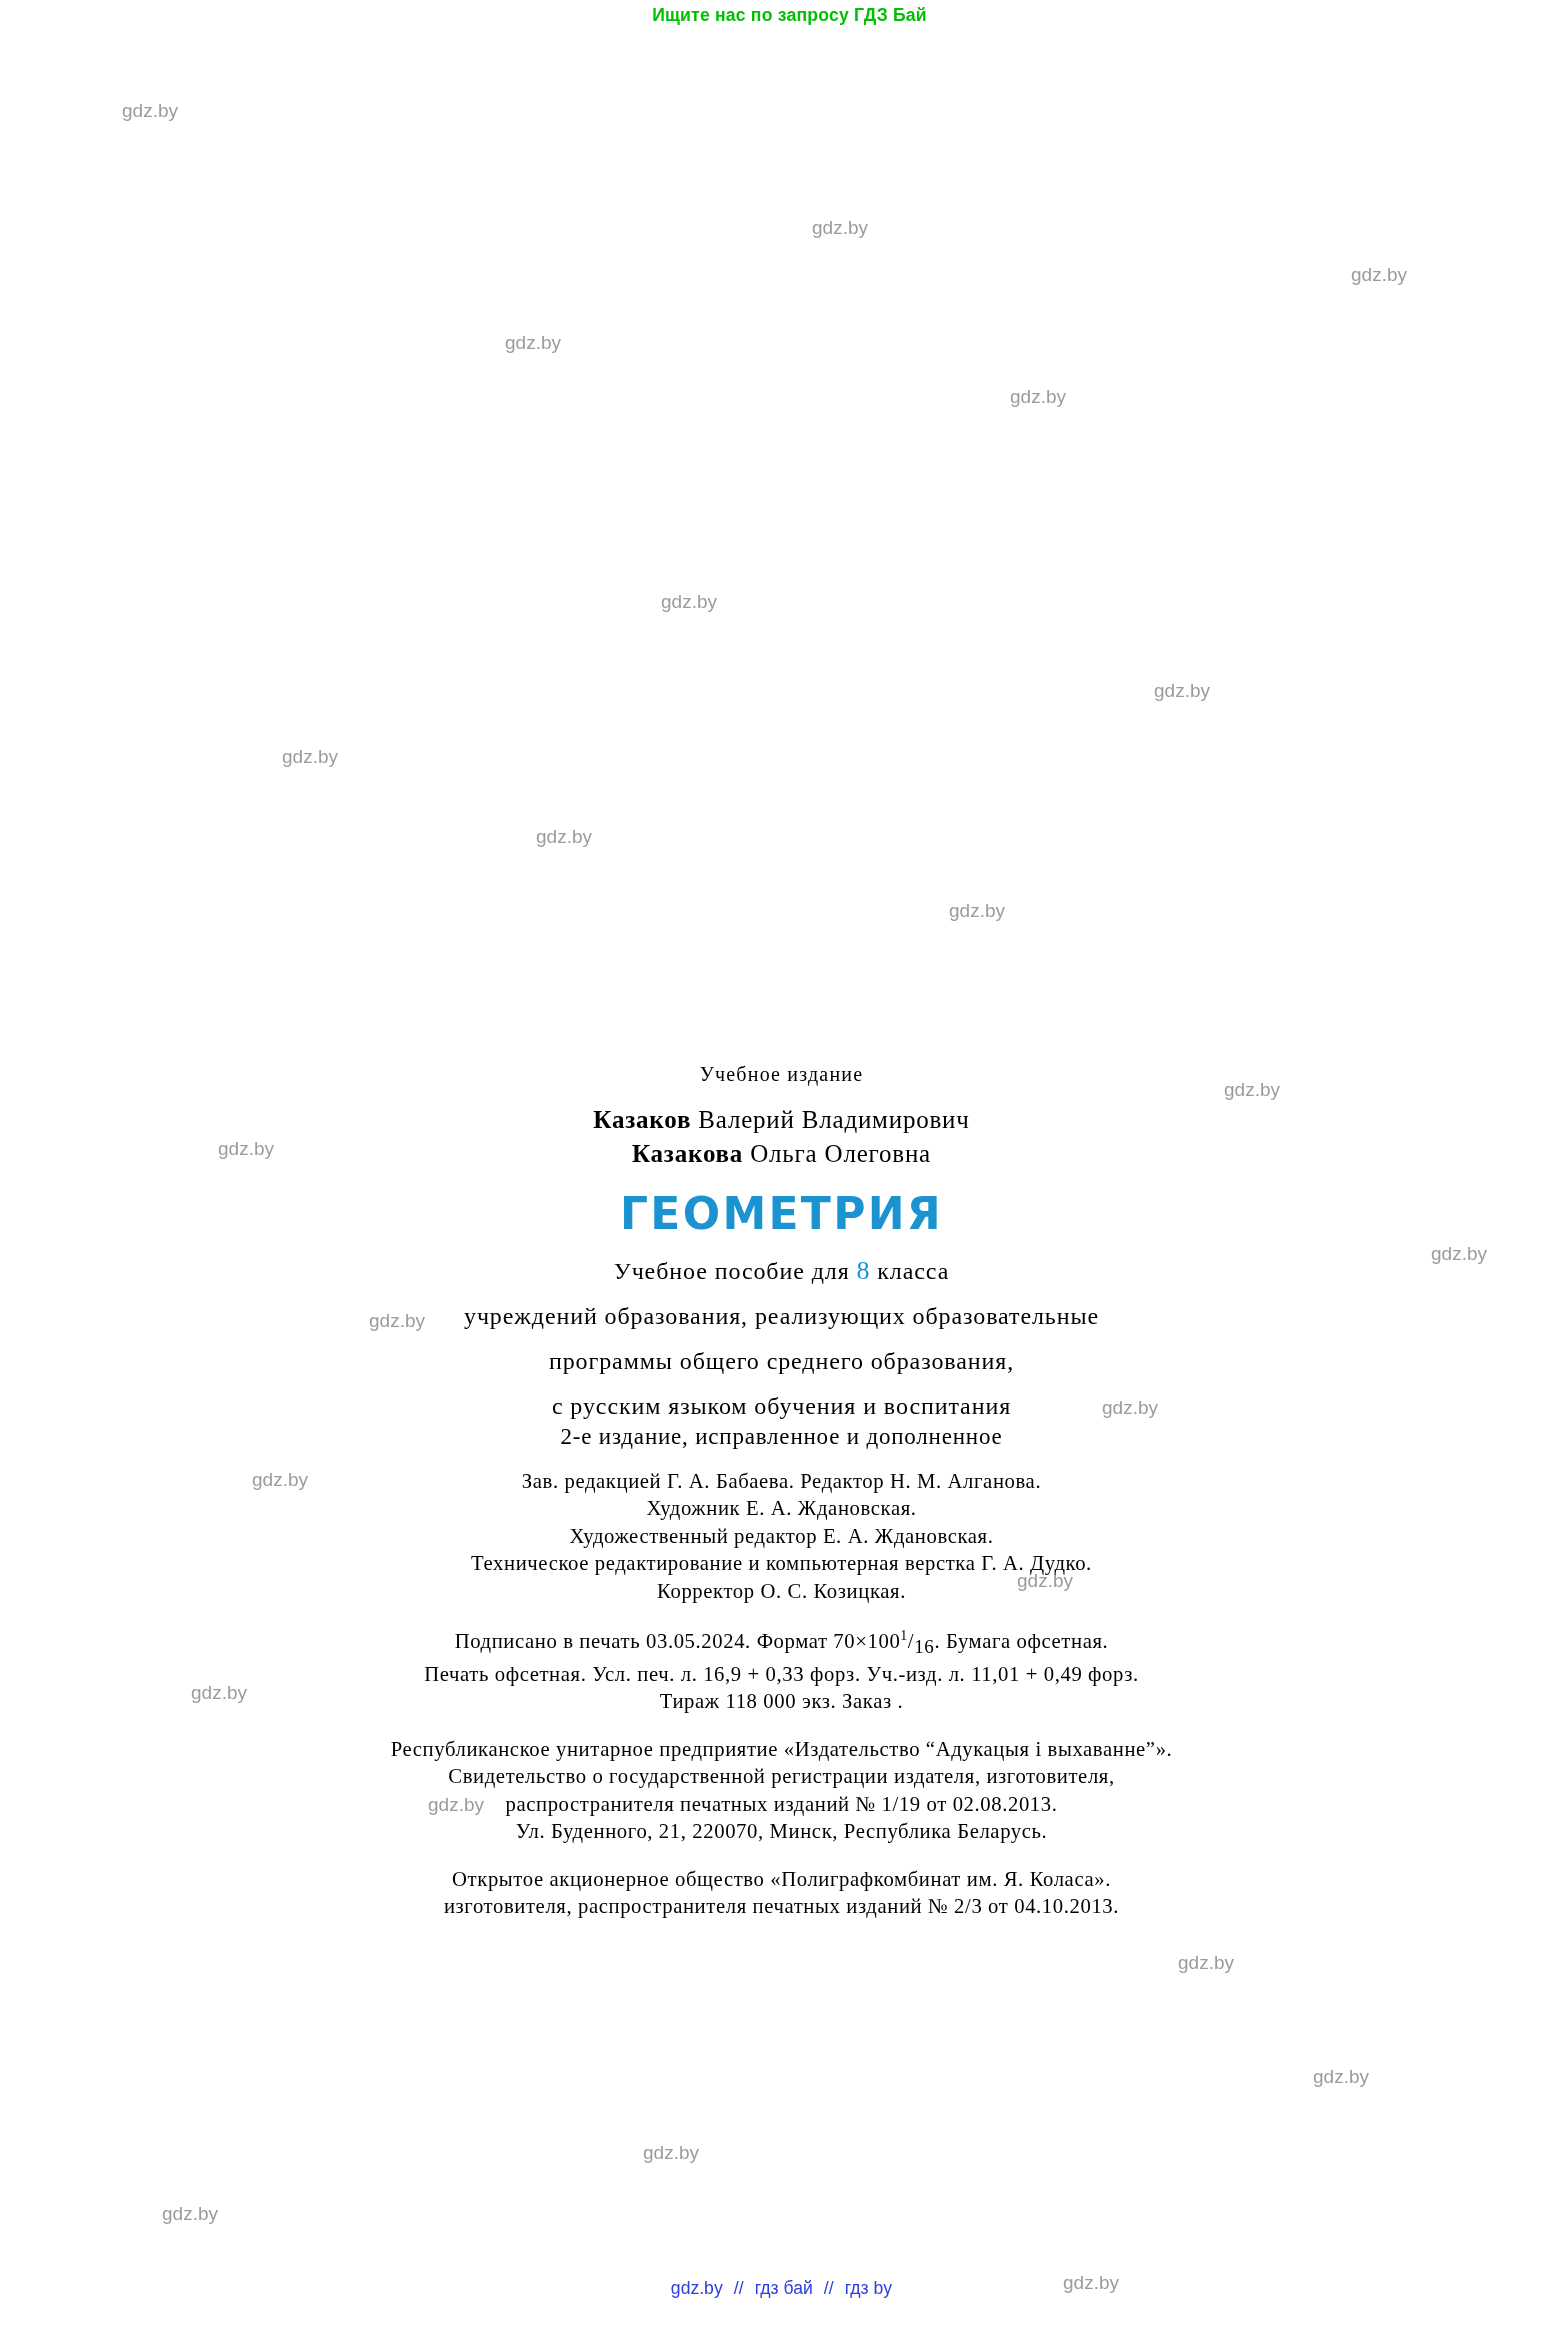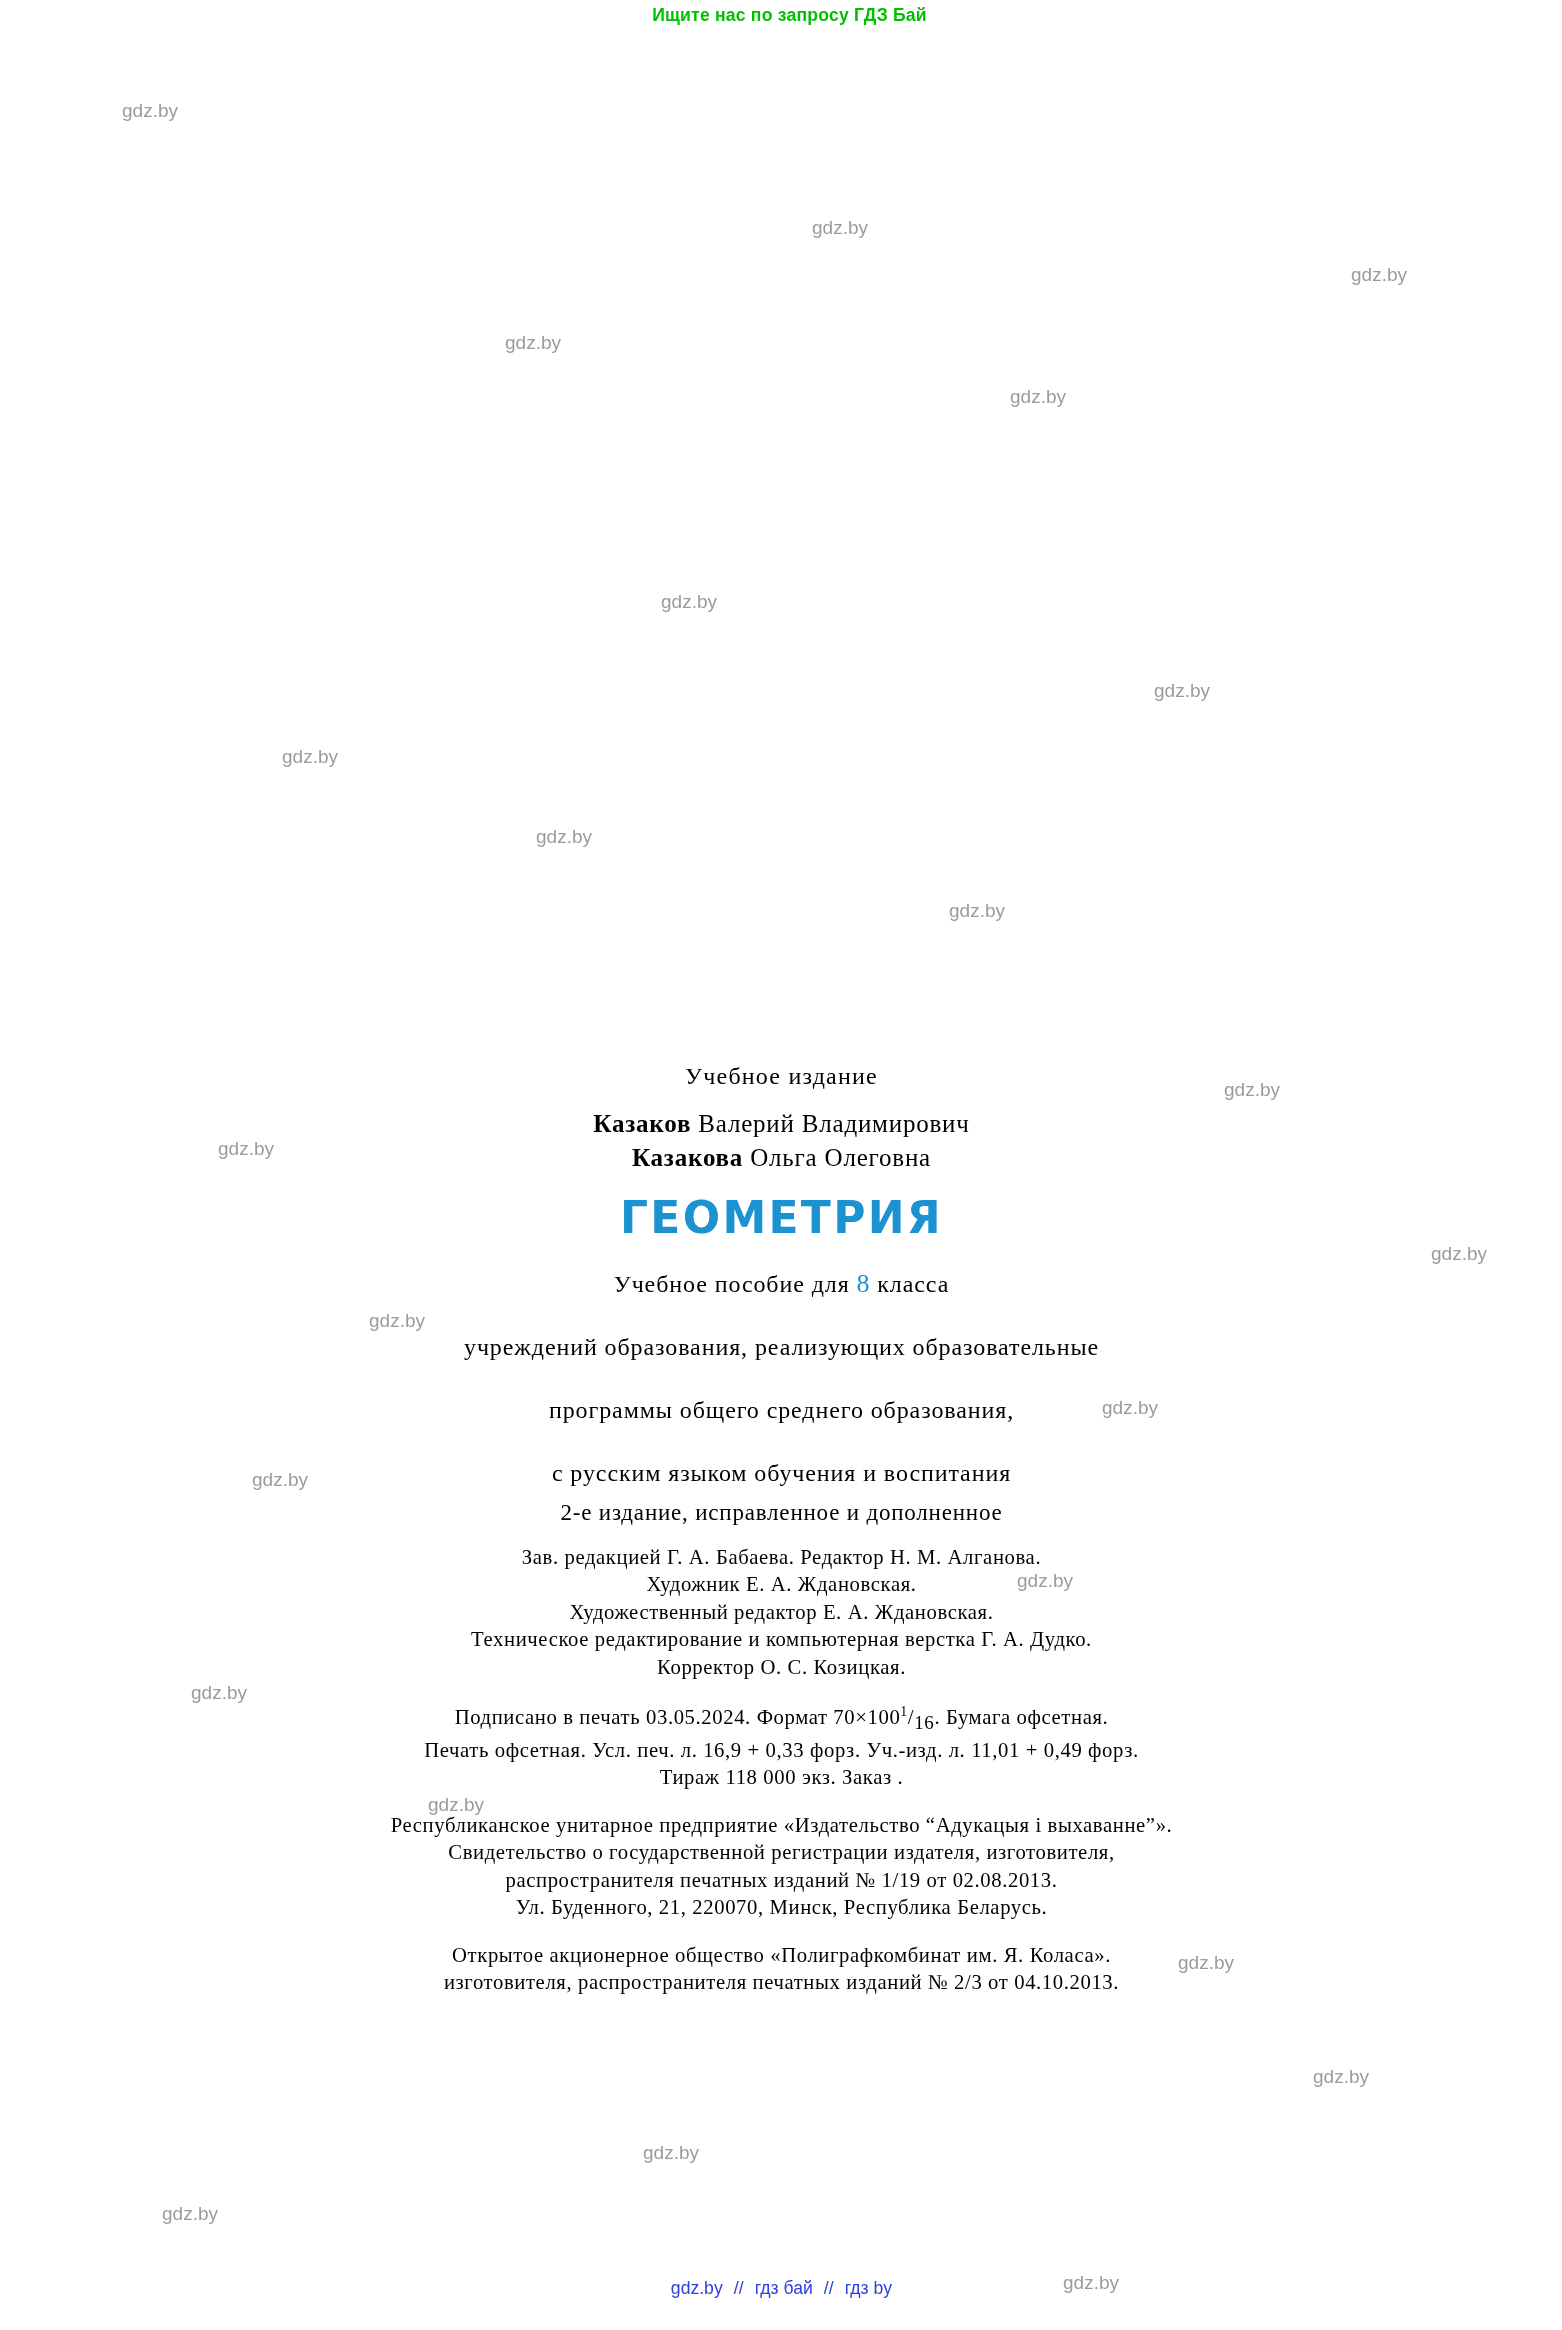--- a/index.html
+++ b/index.html
@@ -63,21 +63,21 @@
     width: 1563px;
     text-align: center;
   }
 
   .line {
     font-family: "Liberation Serif", serif;
     letter-spacing: 0.6px;
   }
 
   .edition-label {
-    font-size: 24px;
+    font-size: 20px;
     letter-spacing: 1.2px;
     margin-bottom: 17px;
   }
 
   .author {
     font-size: 25px;
     letter-spacing: 0.8px;
     line-height: 34px;
   }
   .author b { font-weight: bold; }
@@ -88,21 +88,21 @@
     font-size: 44px;
     color: #1b93d1;
     letter-spacing: 2.3px;
     margin-top: 17px;
     margin-bottom: 10.7px;
   }
 
   .subtitle {
     font-size: 24px;
     letter-spacing: 0.9px;
-    line-height: 44px;
+    line-height: 26px;
     margin-top: 19px;
   }
   .subtitle .grade {
     color: #1b93d1;
     font-size: 26px;
   }
 
   .edition-note {
     font-size: 23px;
     letter-spacing: 0.8px;

